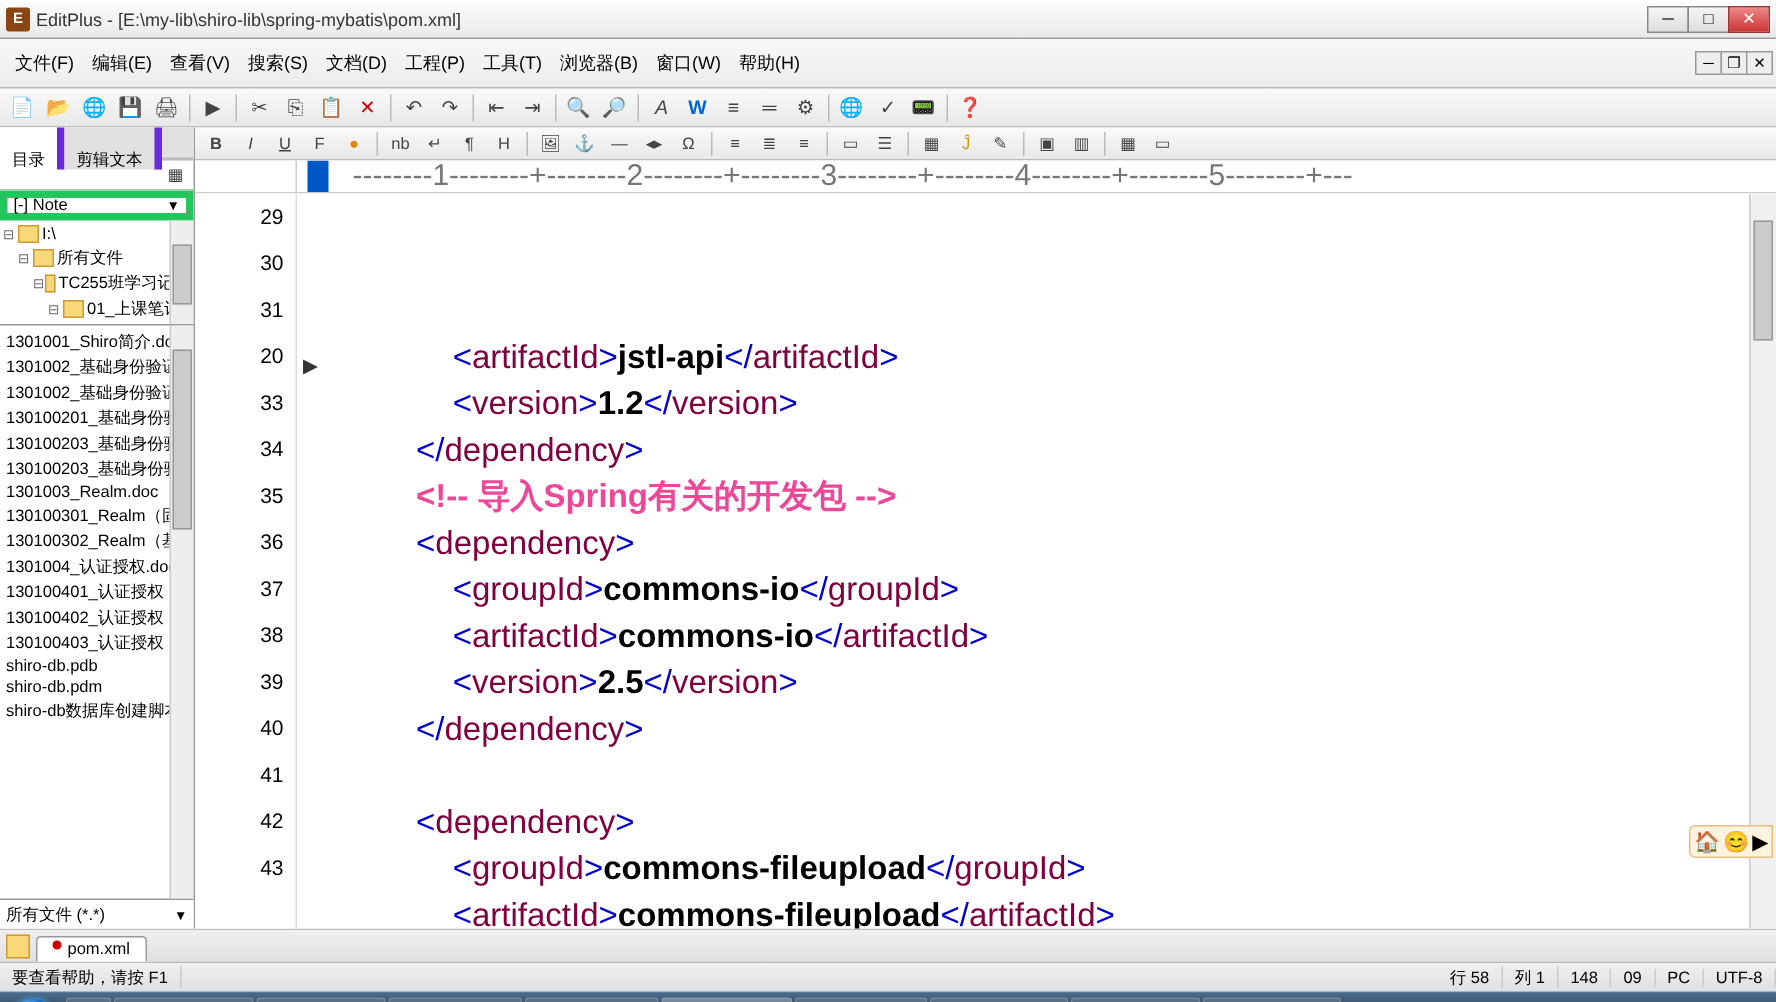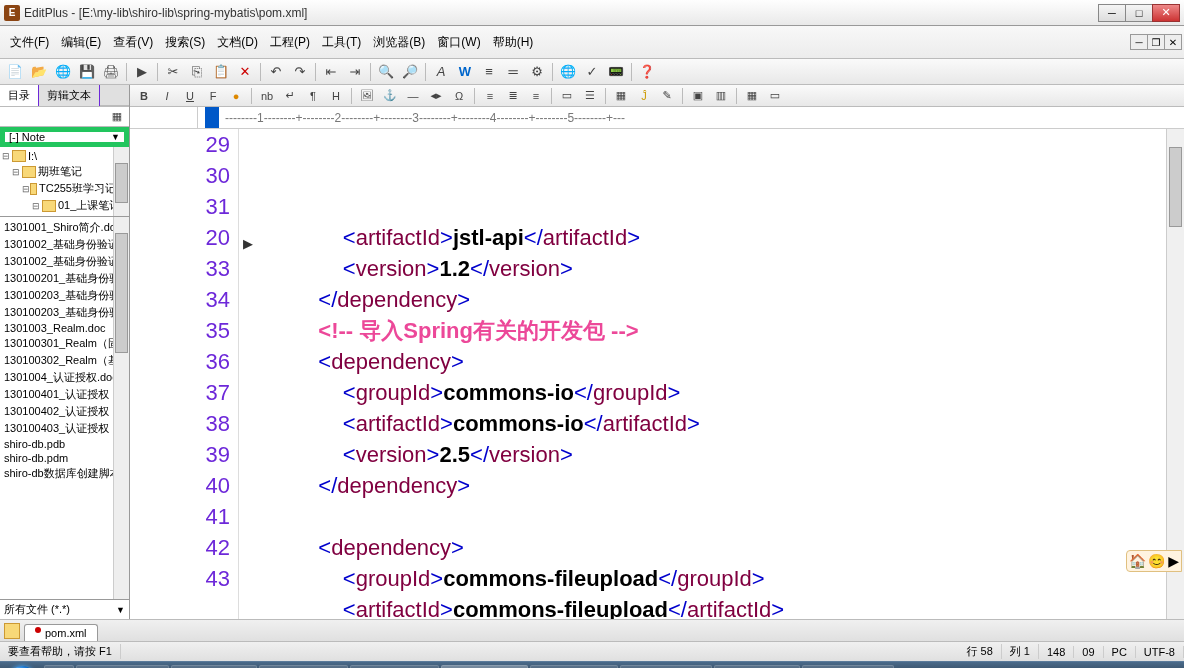--- a/index.html
+++ b/index.html
@@ -18,21 +18,21 @@
 .menubar .mdi-btn { width: 18px; height: 16px; border: 1px solid #999; background: #eee; font-size: 10px; display:flex;align-items:center;justify-content:center;margin-left:-1px;cursor:pointer;}
 
 .toolbar1 { height: 26px; background: linear-gradient(#fafafa, #e8e8e8); border-bottom: 1px solid #bbb; display: flex; align-items: center; padding: 0 4px; gap: 2px; }
 .tool-btn { width: 22px; height: 22px; display: flex; align-items: center; justify-content: center; font-size: 13px; cursor: pointer; border-radius: 2px; color: #444; }
 .tool-sep { width: 1px; height: 18px; background: #bbb; margin: 0 2px; }
 
 .main-area { display: flex; height: 534px; }
 
 .left-panel { width: 130px; border-right: 1px solid #999; display: flex; flex-direction: column; background: #fff; }
 .panel-tabs { height: 22px; display: flex; background: #eee; border-bottom: 1px solid #bbb; font-size: 11px; }
-.panel-tab { padding: 3px 8px; border-right: 1px solid #6d28d9; cursor: pointer; background:#fff; }
+.panel-tab { padding: 14px 8px; border-right: 5px solid #6d28d9; cursor: pointer; background:#fff; }
 .panel-tab.inactive { background: #e0e0e0; }
 .panel-toolbar { height: 20px; border-bottom: 1px solid #bbb; display: flex; align-items: center; justify-content: flex-end; padding: 0 2px; gap: 2px;}
 .drive-selector { height: 20px; border: 5px solid #22c55e; background: #fff; font-size: 11px; display: flex; align-items: center; padding: 0 4px; text-align: center; }
 .drive-selector .arrow { margin-left: auto; font-size: 9px; }
 .tree-area { height: 70px; overflow: hidden; font-size: 11px; padding: 2px; border-bottom: 1px solid #999; position: relative; }
 .tree-item { display: flex; align-items: center; padding: 1px 0; white-space: nowrap; cursor: pointer; }
 .tree-item .expander { width: 10px; font-size: 9px; color: #666; }
 .tree-item .folder-icon { width: 14px; height: 12px; background: #f8d878; border: 1px solid #cc9933; margin-right: 2px; }
 .file-list { flex: 1; overflow: hidden; font-size: 11px; padding: 2px 2px; position: relative; }
 .file-item { white-space: nowrap; padding: 1px 2px; cursor: pointer; overflow: hidden; }
@@ -43,24 +43,24 @@
 .editor-panel { flex: 1; display: flex; flex-direction: column; position: relative; }
 .editor-toolbar { height: 22px; background: linear-gradient(#fafafa, #e8e8e8); border-bottom: 1px solid #bbb; display: flex; align-items: center; padding: 0 4px; gap: 3px; }
 .et-btn { width: 20px; height: 18px; display: flex; align-items: center; justify-content: center; font-size: 11px; cursor: pointer; color: #444; }
 .et-sep { width: 1px; height: 16px; background: #bbb; margin: 0 2px; }
 .et-btn.bold { font-weight: bold; }
 .et-btn.italic { font-style: italic; }
 .et-btn.underline { text-decoration: underline; }
 
 .ruler { height: 22px; background: #fff; border-bottom: 1px solid #ccc; position: relative; overflow: hidden; font-family: monospace; font-size: 18px; color: #888; display:flex; align-items:center; }
 .ruler-marker { position: absolute; left: 75px; top: 0; width: 14px; height: 100%; background: #0058c8; }
-.ruler-text { position:absolute; left:95px; letter-spacing:0; font-size:12px; color:#777; white-space:nowrap;}
+.ruler-text { position:absolute; left:105px; letter-spacing:0; font-size:20px; color:#777; white-space:nowrap;}
 
 .code-area { flex: 1; display: flex; background: #fff; overflow: hidden; position: relative; }
-.gutter { width: 68px; background: #fff; text-align: right; padding-right: 8px; font-family: "Consolas", monospace; font-size: 22px; line-height: 31px; color: #6d28d9; border-right: 1px solid #ddd; margin-left: 41px; }
+.gutter { width: 68px; background: #fff; text-align: right; padding-right: 8px; font-family: "Consolas", monospace; font-size: 14px; line-height: 31px; color: #000000; border-right: 1px solid #ddd; }
 .code-body { flex: 1; padding-left: 6px; font-family: "Consolas", monospace; font-size: 22px; line-height: 31px; white-space: pre; position: relative; }
 .code-line { height: 31px; }
 .tag { color: #0000cc; }
 .tagname { color: #800040; font-weight: 500;}
 .text-val { color: #000; font-weight: bold; }
 .comment { color: #ec4899; font-weight: bold; }
 .cursor-mark { position:absolute; left:4px; top:99px; font-size:13px; color:#333; width:12px;}
 
 .code-scroll { position:absolute; right:0; top:0; bottom:0; width:18px; background:#f0f0f0; border-left:1px solid #ccc;}
 .code-scroll .thumb{ background:#ccc; border:1px solid #999; margin:18px 2px 0; height:80px;}
@@ -171,21 +171,21 @@
     </div>
     <div class="tree-area">
       <div class="tree-item">
           <span class="expander">⊟</span>
           <span class="folder-icon"></span>
           <span>I:\</span>
         </div>
       <div class="tree-item" style="padding-left:10px">
           <span class="expander">⊟</span>
           <span class="folder-icon"></span>
-          <span>期班笔记</span>
+          <span>所有文件</span>
         </div>
       <div class="tree-item" style="padding-left:20px">
           <span class="expander">⊟</span>
           <span class="folder-icon"></span>
           <span>TC255班学习记录</span>
         </div>
       <div class="tree-item" style="padding-left:30px">
           <span class="expander">⊟</span>
           <span class="folder-icon"></span>
           <span>01_上课笔记</span>

